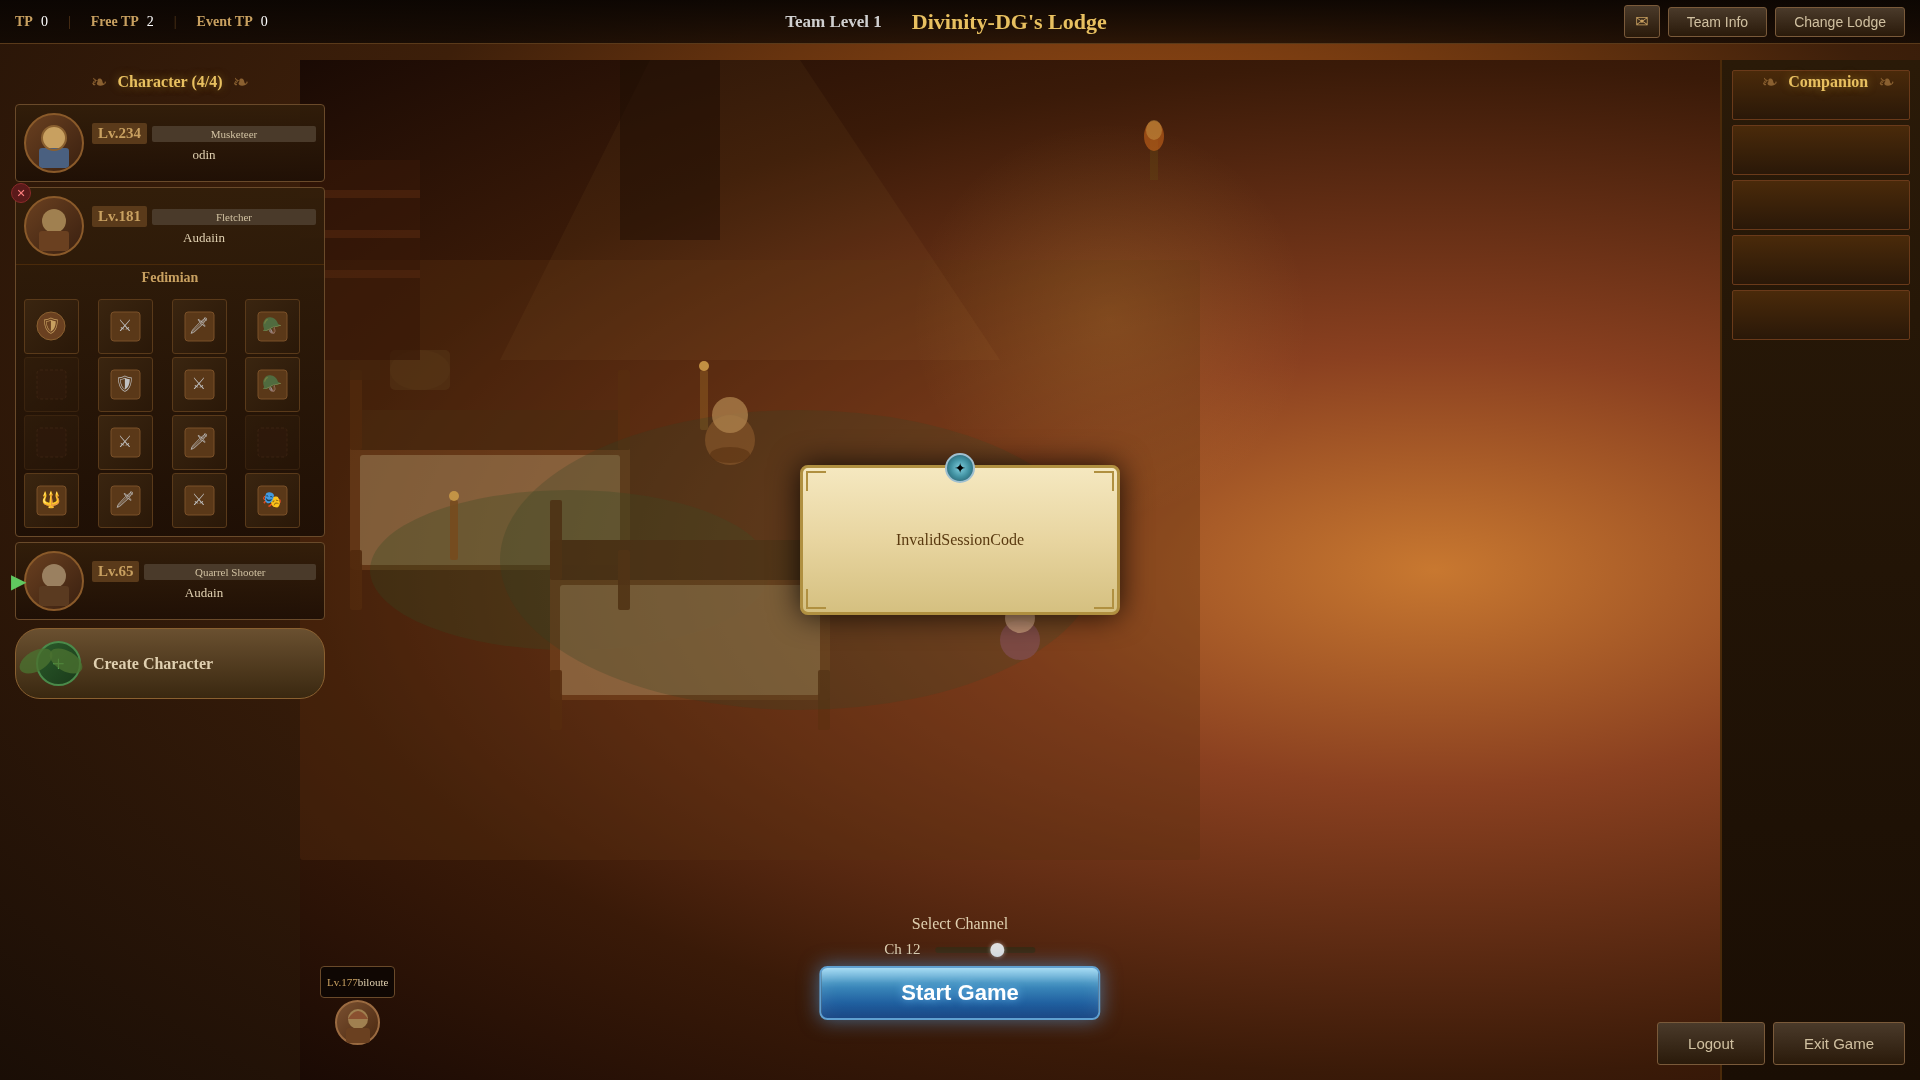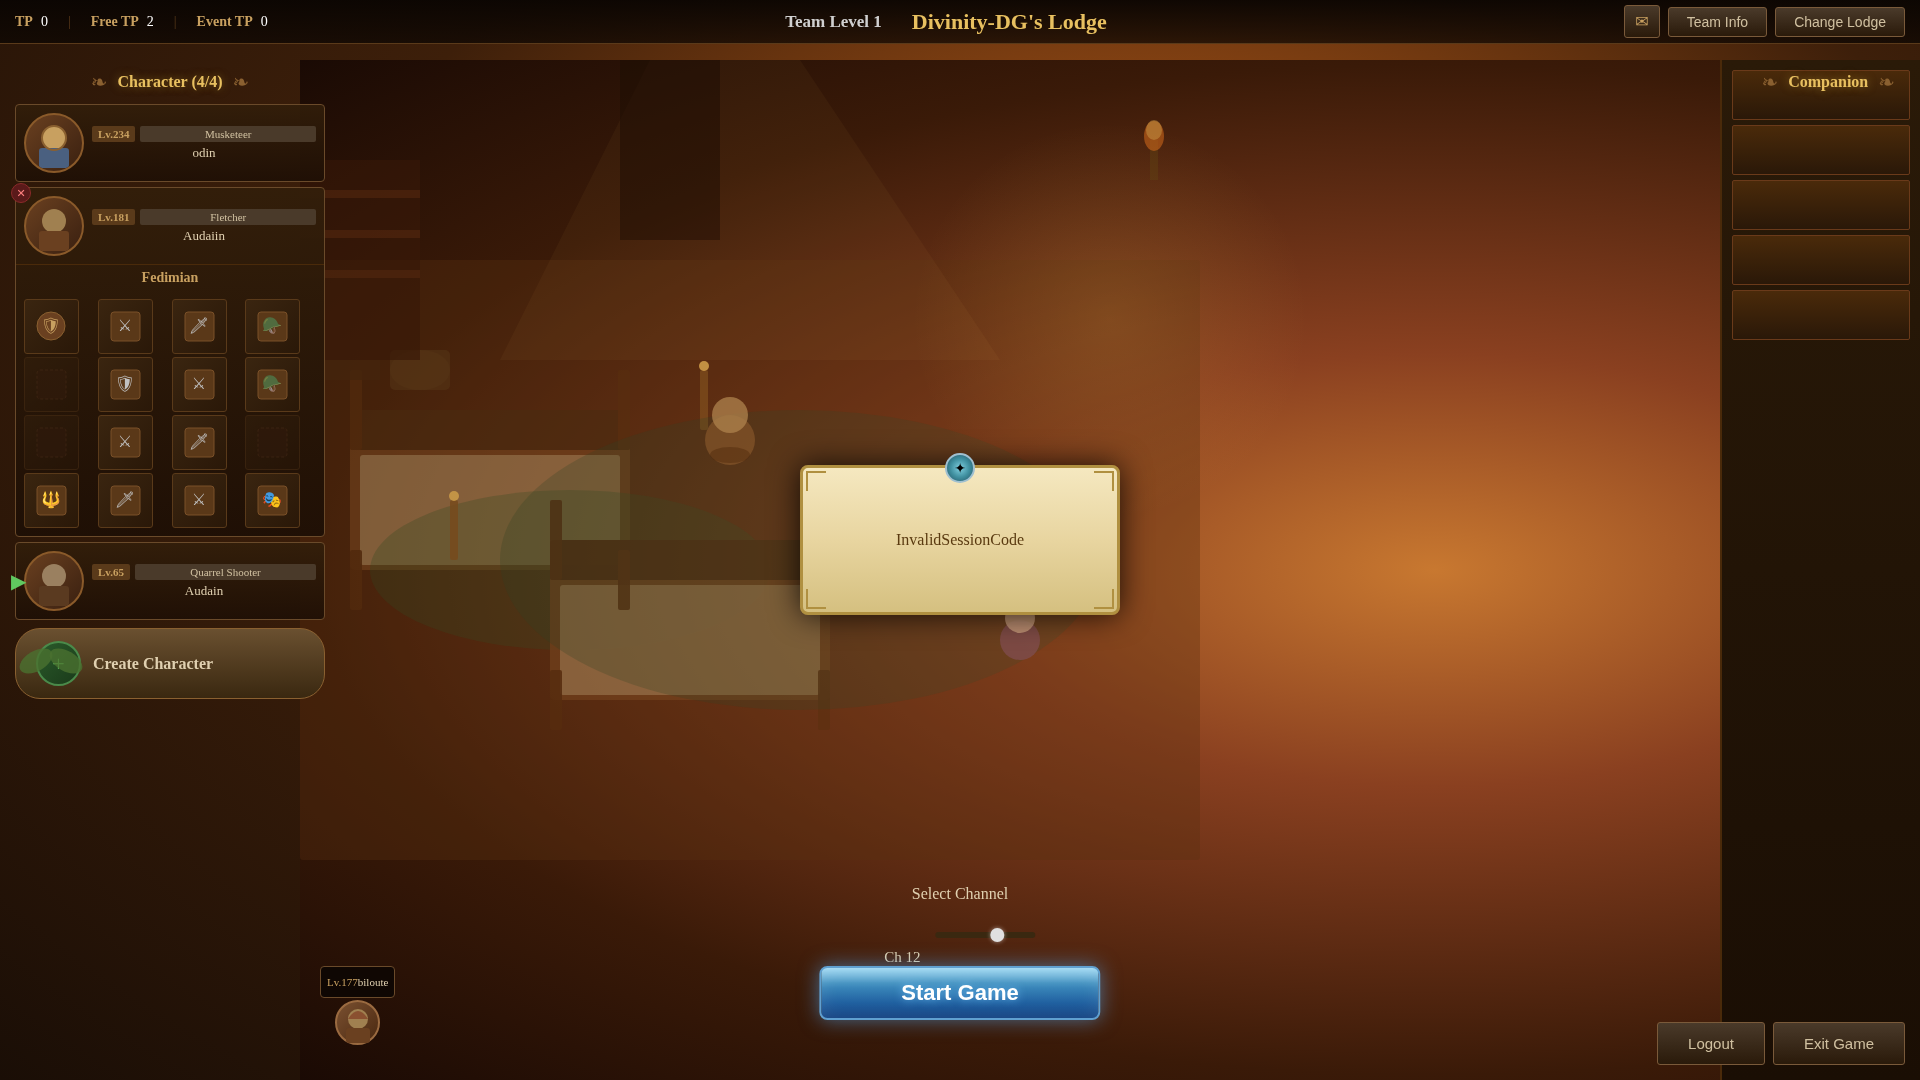--- a/index.html
+++ b/index.html
@@ -168,21 +168,21 @@
     .char-level-class {
       display: flex;
       gap: 5px;
       align-items: center;
       margin-bottom: 3px;
     }
 
     .char-level {
       background: #5a3a1a;
       color: #c8a060;
-      font-size: 11px;
+      font-size: 15px;
       padding: 2px 6px;
       border-radius: 2px;
       font-weight: bold;
     }
 
     .char-class {
       background: #4a3a2a;
       color: #d0c0a0;
       font-size: 11px;
       padding: 2px 8px;
@@ -386,38 +386,38 @@
     
     #bottom-section {
       position: absolute;
       bottom: 60px;
       left: 50%;
       transform: translateX(-50%);
       z-index: 100;
       display: flex;
       flex-direction: column;
       align-items: center;
+      gap: 8px;
     }
 
     .select-channel-label {
       color: #e0d0b0;
       font-size: 16px;
       text-align: center;
     }
 
     .channel-row {
       display: flex;
       align-items: center;
       gap: 15px;
     }
 
     .channel-text {
       color: #e0d0b0;
       font-size: 15px;
-      margin-top: 46px;
     }
 
     .channel-slider {
       width: 100px;
       height: 6px;
       background: #3a2810;
       border-radius: 3px;
       position: relative;
     }
 

